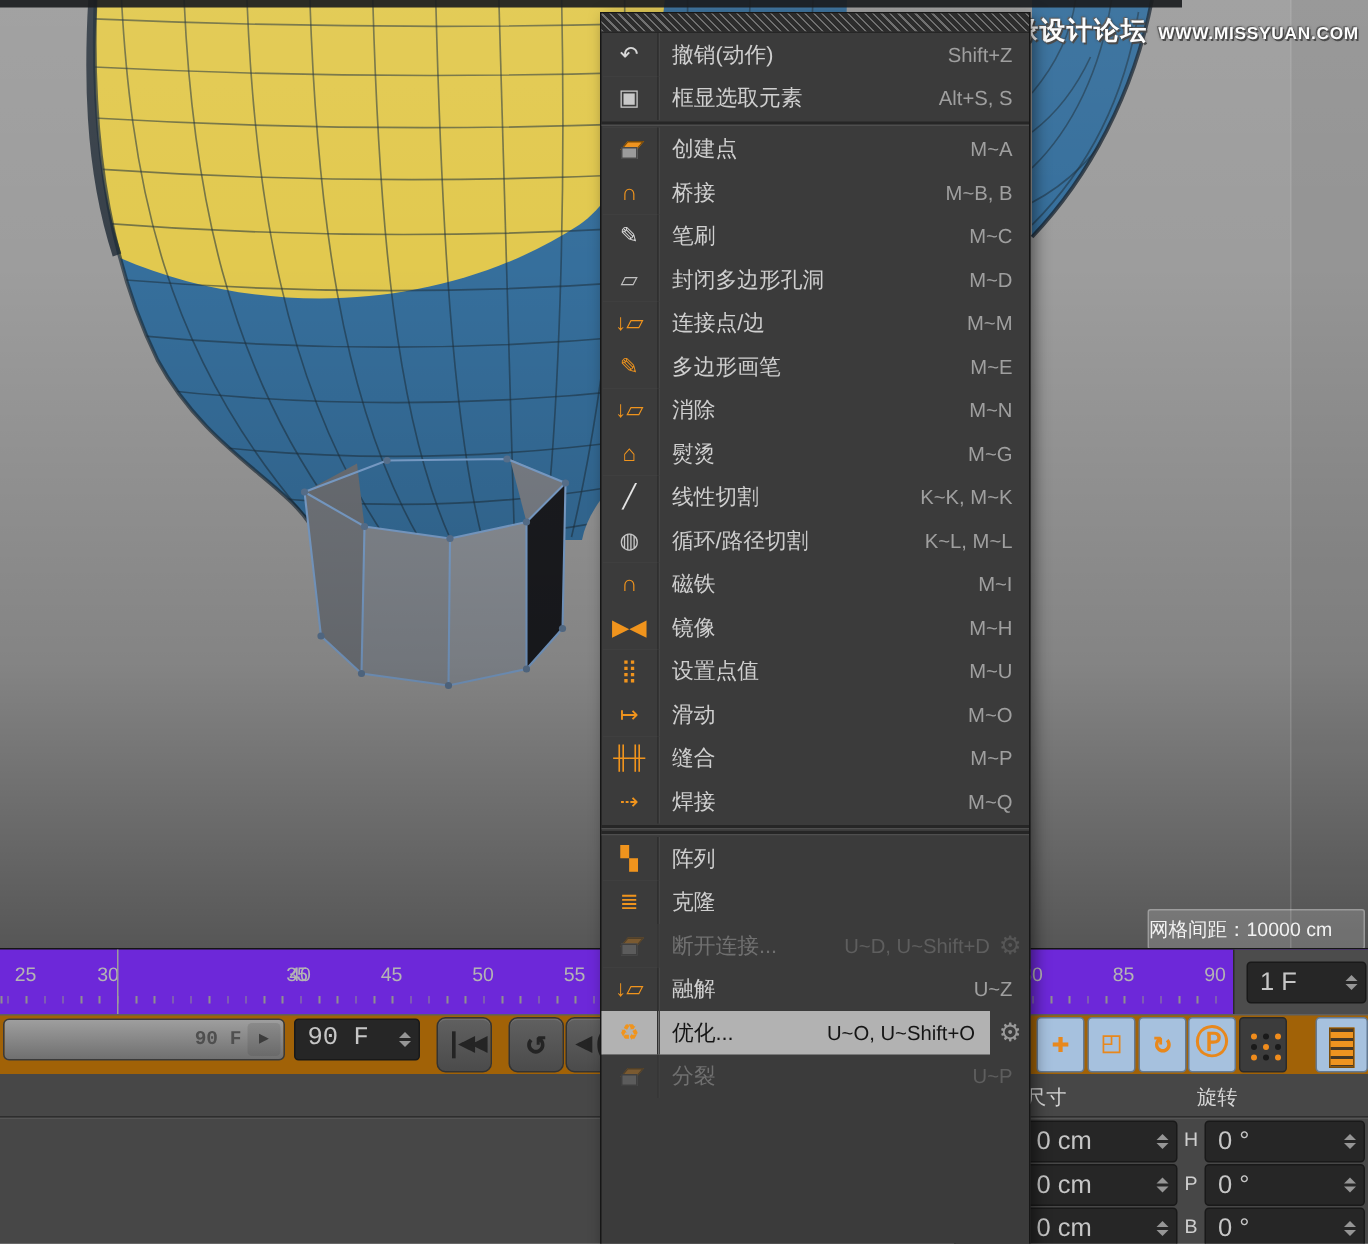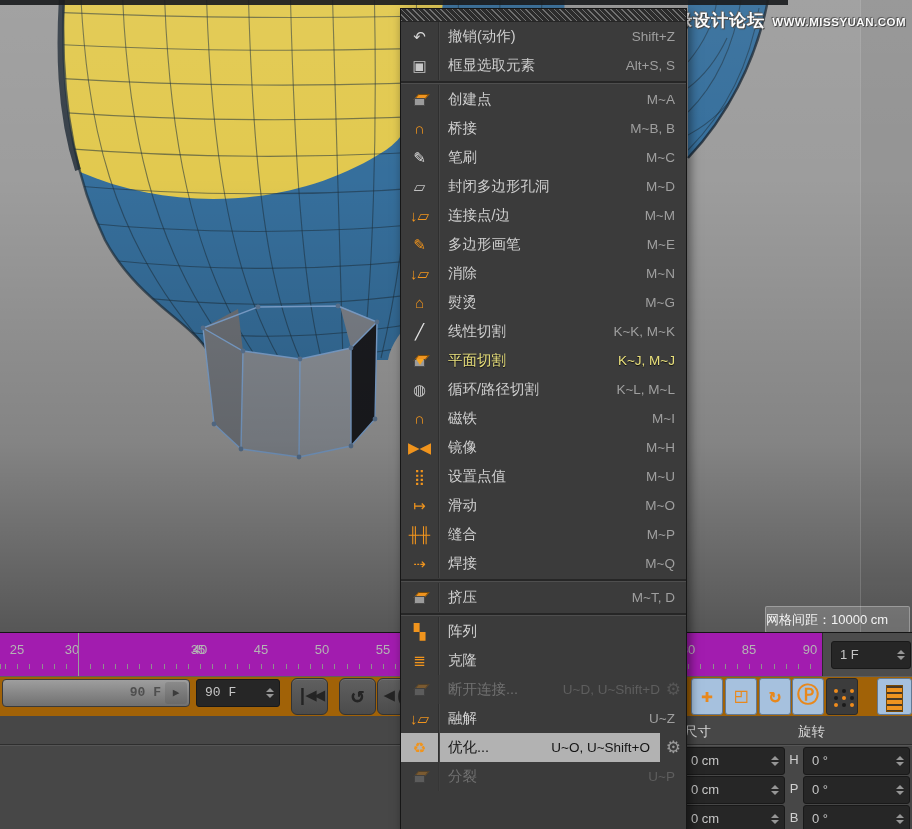--- a/index.html
+++ b/index.html
@@ -40,27 +40,27 @@
   .mi.hov .mis{padding-right:36px;}
   .mi.dis .mis.gearpad{padding-right:26px;}
   .gear{position:absolute;right:5px;top:0;height:29px;line-height:29px;font-size:17px;color:#9a9a9a;}
   .mi.dis .gear{color:#565656;}
   
   .cube{position:relative;width:14px;height:13px;display:inline-block;}
   .cube .cb{position:absolute;left:1px;top:5px;width:9px;height:6px;background:#9b9b9b;border:1px solid #4a4a4a;}
   .cube .ct{position:absolute;left:3px;top:1px;width:9px;height:4px;background:#ef9420;border:1px solid #7a4b07;transform:skewX(-40deg);}
   .cube .tri{position:absolute;left:3px;top:5px;width:0;height:0;border-left:4px solid transparent;border-right:4px solid transparent;border-top:6px solid #f5a623;}
   
-  #ruler{position:absolute;left:0;top:632px;width:912px;height:44px;background:#a21caf;border-top:1px solid #151515;box-sizing:border-box;}
+  #ruler{position:absolute;left:0;top:632px;width:912px;height:44px;background:#6d28d9;border-top:1px solid #151515;box-sizing:border-box;}
   .rnum{position:absolute;top:9px;width:22px;margin-left:-11px;text-align:center;color:#b4b4b4;font-size:13px;}
   .rticks{position:absolute;left:0;bottom:7px;width:822px;height:5px;
     background:repeating-linear-gradient(to right,#8f8f8f 0 1px,rgba(0,0,0,0) 1px 12.2px);background-position:5px 0;}
   .playhead{position:absolute;left:78px;top:0;width:1px;height:43px;background:#9c9c9c;}
   .rright{position:absolute;left:822px;top:0;width:90px;height:43px;background:#4c4c4c;border-left:1px solid #2b2b2b;}
-  .spinfield{position:absolute;background:#262626;border:1px solid #191919;border-radius:3px;color:#c6c6c6;font-size:13px;}
+  .spinfield{position:absolute;background:#262626;border:1px solid #191919;border-radius:3px;color:#c6c6c6;font-size:17px;}
   .spinfield .txt{position:absolute;left:8px;top:0;line-height:26px;}
   .spin{position:absolute;right:3px;top:0;bottom:0;width:12px;display:flex;flex-direction:column;align-items:center;justify-content:center;gap:2px;}
   .spin i{width:0;height:0;border-left:4px solid transparent;border-right:4px solid transparent;display:block;}
   .spin .up{border-bottom:4px solid #969696;}
   .spin .dn{border-top:4px solid #969696;}
   
   #transport{position:absolute;left:0;top:676px;width:912px;height:40px;background:#a16207;border-top:1px solid #5f5f5f;box-sizing:border-box;font-family:Liberation Mono, monospace;}
   .rangebar{position:absolute;left:2px;top:2px;width:186px;height:26px;border-radius:4px;border:1px solid #3a3a3a;
     background:linear-gradient(to bottom,#9e9e9e,#707070);}
   .rangebar .rlab{position:absolute;right:28px;top:0;line-height:26px;font-size:13px;color:#4f4f4f;font-weight:bold;}
@@ -355,31 +355,20 @@
       <div class="mi">
         <span class="mic" style="color: rgb(240, 148, 29);">⌂</span>
         <span class="mil">熨烫</span>
         <span class="mis">M~G</span>
       </div>
       <div class="mi">
         <span class="mic" style="color: rgb(230, 230, 230);">╱</span>
         <span class="mil">线性切割</span>
         <span class="mis">K~K, M~K</span>
       </div>
-      <div class="mi act">
-        <span class="mic">
-          <span class="cube">
-            <i class="ct"></i>
-            <i class="cb"></i>
-            <i class="tri"></i>
-          </span>
-        </span>
-        <span class="mil">平面切割</span>
-        <span class="mis">K~J, M~J</span>
-      </div>
       <div class="mi">
         <span class="mic" style="color: rgb(200, 200, 200);">◍</span>
         <span class="mil">循环/路径切割</span>
         <span class="mis">K~L, M~L</span>
       </div>
       <div class="mi">
         <span class="mic" style="color: rgb(240, 148, 29);">∩</span>
         <span class="mil">磁铁</span>
         <span class="mis">M~I</span>
       </div>
@@ -402,30 +391,20 @@
         <span class="mic" style="color: rgb(240, 148, 29);">╫╫</span>
         <span class="mil">缝合</span>
         <span class="mis">M~P</span>
       </div>
       <div class="mi">
         <span class="mic" style="color: rgb(240, 148, 29);">⇢</span>
         <span class="mil">焊接</span>
         <span class="mis">M~Q</span>
       </div>
       <div class="msep"></div>
-      <div class="mi">
-        <span class="mic">
-          <span class="cube">
-            <i class="ct"></i>
-            <i class="cb"></i>
-          </span>
-        </span>
-        <span class="mil">挤压</span>
-        <span class="mis">M~T, D</span>
-      </div>
       <div class="msep"></div>
       <div class="mi">
         <span class="mic" style="color: rgb(240, 148, 29);">▚</span>
         <span class="mil">阵列</span>
         <span class="mis"></span>
       </div>
       <div class="mi">
         <span class="mic" style="color: rgb(240, 148, 29);">≣</span>
         <span class="mil">克隆</span>
         <span class="mis"></span>

